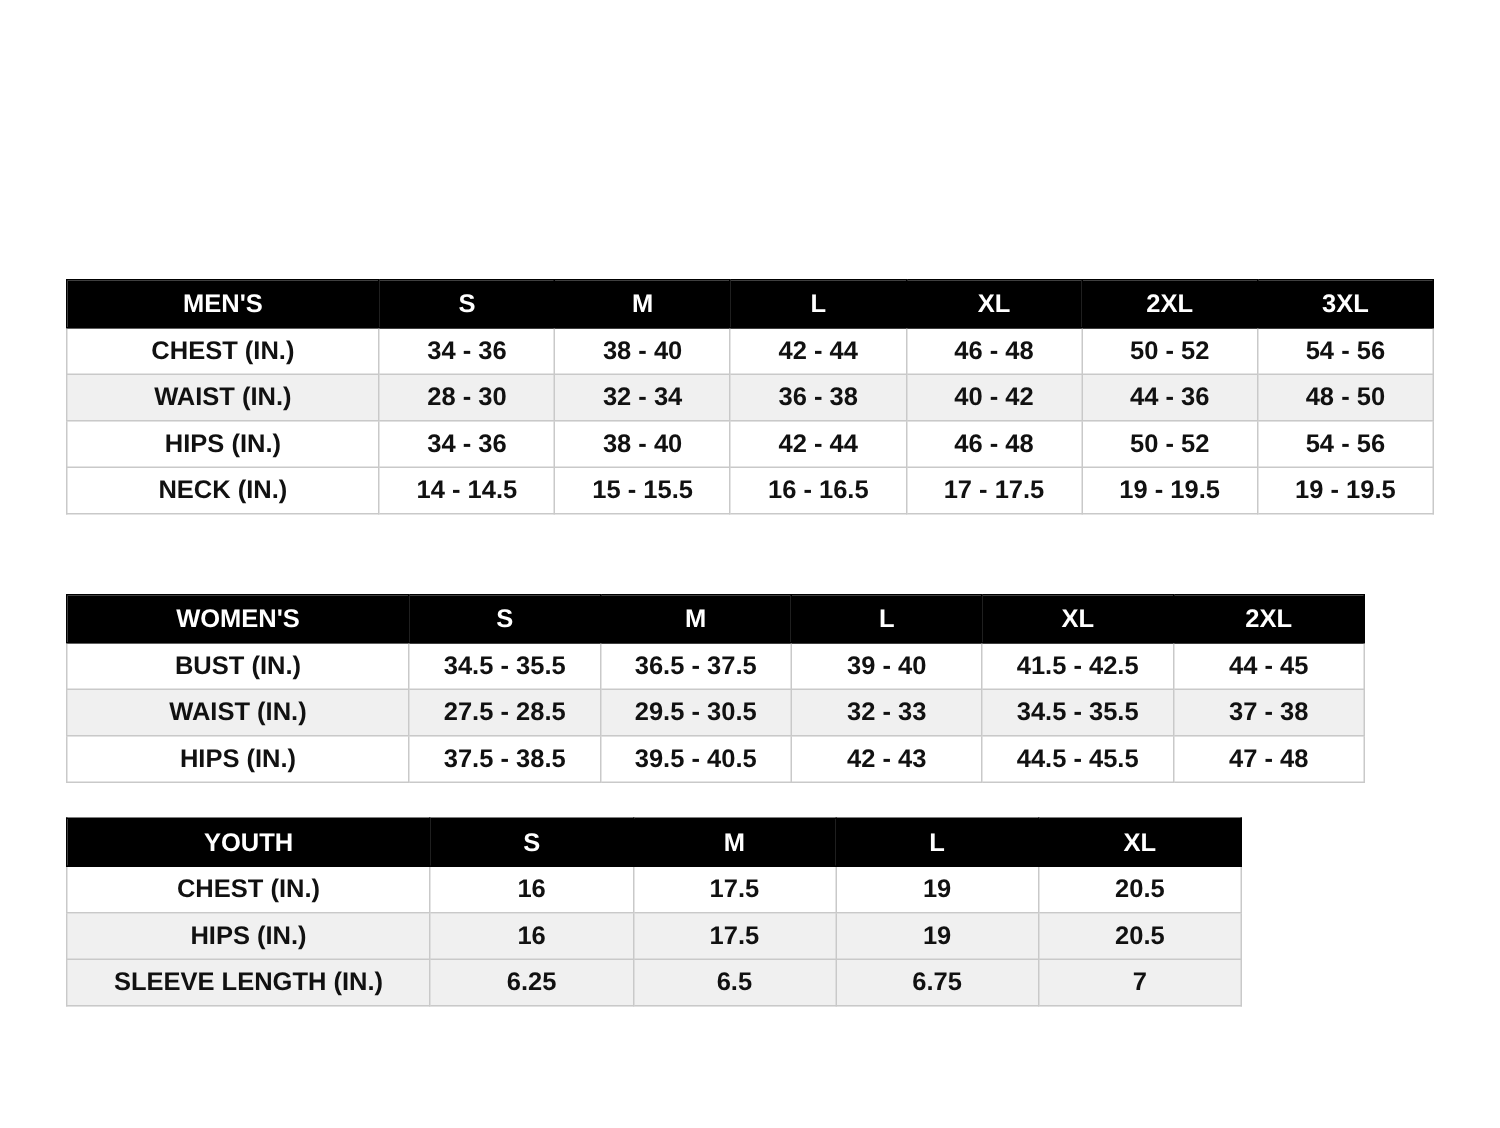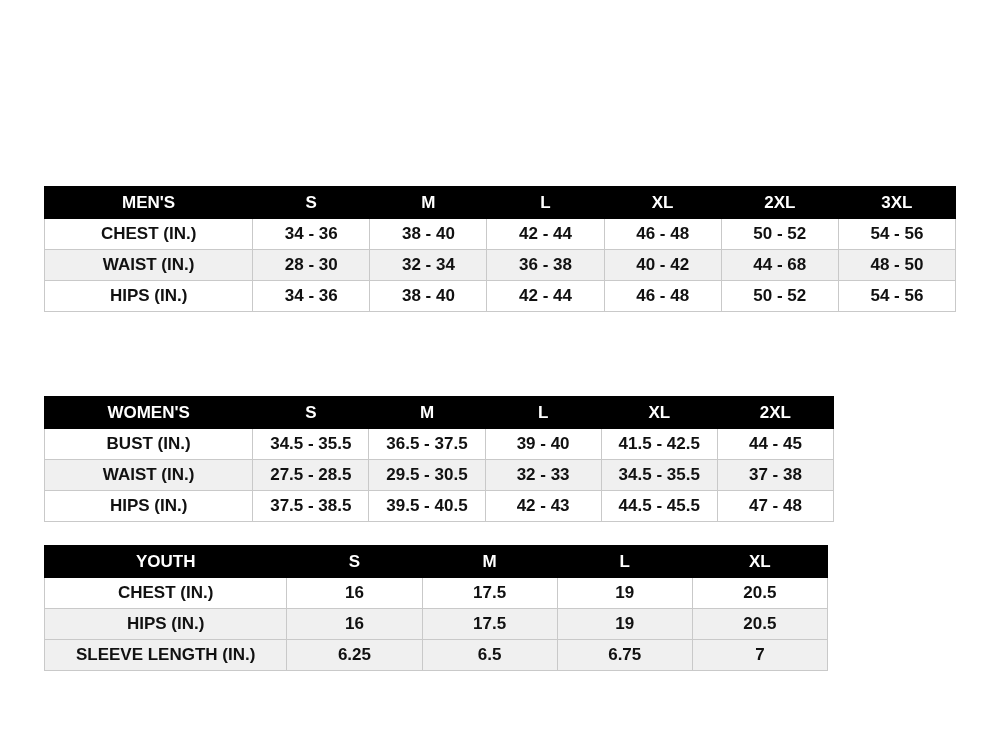--- a/index.html
+++ b/index.html
@@ -77,21 +77,21 @@
     width: 912px;
     padding-left: 40px;
   }
   #mens-table col.c0 { width: 208px; }
   #mens-table col.cx { width: 117px; }
 
   
   #womens-table {
     top: 396px;
     left: 44px;
-    width: 790px;
+    width: 866px;
   }
   #womens-table col.c0 { width: 208px; }
   #womens-table col.cx { width: 116px; }
 
   
   #youth-table {
     top: 545px;
     left: 44px;
     width: 784px;
   }
@@ -134,32 +134,41 @@
         <td>46 - 48</td>
         <td>50 - 52</td>
         <td>54 - 56</td>
       </tr>
       <tr class="alt">
         <td class="rowlabel">WAIST (IN.)</td>
         <td>28 - 30</td>
         <td>32 - 34</td>
         <td>36 - 38</td>
         <td>40 - 42</td>
-        <td>44 - 68</td>
+        <td>44 - 36</td>
         <td>48 - 50</td>
       </tr>
       <tr>
         <td class="rowlabel">HIPS (IN.)</td>
         <td>34 - 36</td>
         <td>38 - 40</td>
         <td>42 - 44</td>
         <td>46 - 48</td>
         <td>50 - 52</td>
         <td>54 - 56</td>
       </tr>
+      <tr>
+        <td class="rowlabel">NECK (IN.)</td>
+        <td>14 - 14.5</td>
+        <td>15 - 15.5</td>
+        <td>16 - 16.5</td>
+        <td>17 - 17.5</td>
+        <td>19 - 19.5</td>
+        <td>19 - 19.5</td>
+      </tr>
     </tbody>
   </table>
 
   <table class="size-table" id="womens-table">
     <colgroup>
       <col class="c0">
         <col class="cx">
         <col class="cx">
         <col class="cx">
         <col class="cx">

